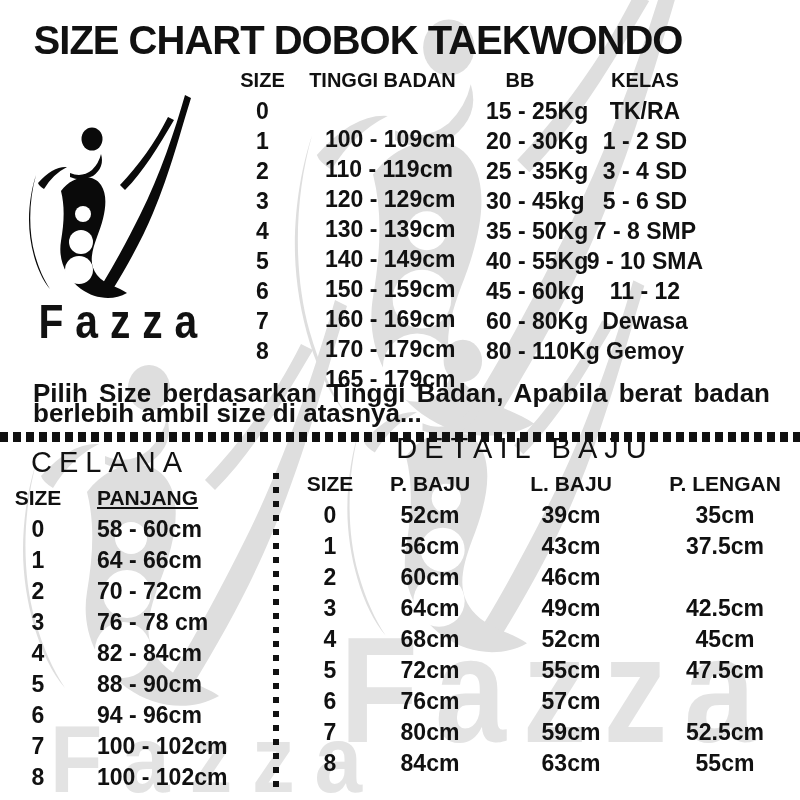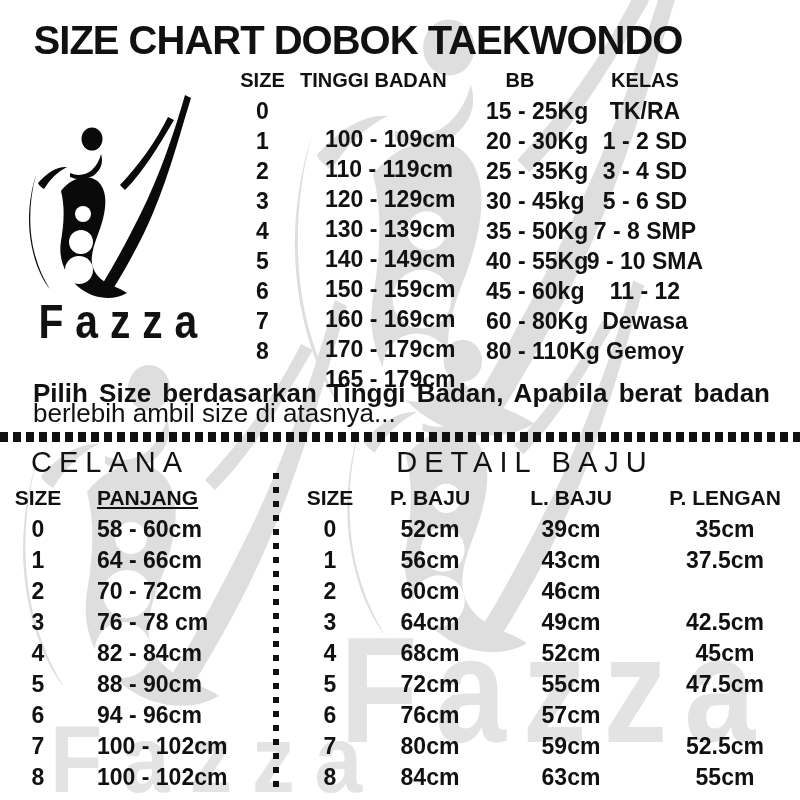--- a/index.html
+++ b/index.html
@@ -26,56 +26,56 @@
   .logo-mark { left:25px; top:95px; }
   .logo-text {
     left:25px; top:298px; width:180px; text-align:center;
     font-size:48px; font-weight:bold; letter-spacing:14px; line-height:48px;
     transform:scaleX(.85); transform-origin:center; white-space:nowrap;
   }
   
   .size-table { left:225px; top:66px; width:500px; }
   .thead { display:flex; height:28px; line-height:28px; font-size:20px; font-weight:bold; white-space:nowrap; }
   .mh0 { width:75px;  text-align:center; }
-  .mh1 { width:165px; }
+  .mh1 { width:165px; text-align:center; }
   .mh2 { width:110px; text-align:center; }
   .mh3 { width:140px; text-align:center; }
   .trow { display:flex; height:30px; line-height:30px; font-size:23px; font-weight:bold; white-space:nowrap; }
   .size-table .tbody { margin-top:2px; }
   .m0 { width:75px;  text-align:center; }
   .m1 { width:165px; padding-left:25px; box-sizing:border-box;margin-top:28px; }
   .m2 { width:110px; padding-left:21px; box-sizing:border-box; }
   .m3 { width:140px; text-align:center; }
   
   .note-line1 {
     left:33px; top:380px; width:737px; font-size:26px; font-weight:bold; line-height:27px;
     text-align:justify; text-align-last:justify; white-space:nowrap;
   }
-  .note-line2 { left:33px; top:400px; font-size:26px; font-weight:normal; line-height:27px; white-space:nowrap; }
+  .note-line2 { left:33px; top:400px; font-size:26px; font-weight:bold; line-height:27px; white-space:nowrap; }
   
   .hdiv {
     left:0; top:432px; width:800px; height:10px;
     background:repeating-linear-gradient(90deg,#111 0 8px,transparent 8px 13px);
   }
   .vdiv {
     left:273px; top:473px; width:6px; height:320px;
     background:repeating-linear-gradient(180deg,#111 0 6px,transparent 6px 14px);
   }
   
   .section-title { font-size:29px; font-weight:normal; letter-spacing:7px; line-height:30px; text-align:center; white-space:nowrap; }
   .celana { left:0; top:447px; width:240px; }
   .celana .section-title { width:220px; }
   .bhead { display:flex; height:26px; line-height:26px; margin-top:8px; font-size:21px; font-weight:bold; white-space:nowrap; }
   .ph0 { width:76px; text-align:center; }
   .ph1 { padding-left:21px; box-sizing:border-box;text-decoration:underline; }
   .crow, .brow { display:flex; height:31px; line-height:31px; font-size:23px; font-weight:bold; white-space:nowrap; }
   .celana .tbody, .baju .tbody { margin-top:3px; }
   .p0 { width:76px; text-align:center; }
   .p1 { padding-left:21px; box-sizing:border-box; }
-  .baju { left:290px; top:447px; width:510px; }
+  .baju { left:290px; top:433px; width:510px; }
   .baju .section-title { width:470px; }
   .b0 { width:80px;  text-align:center; }
   .b1 { width:120px; text-align:center; }
   .b2 { width:162px; text-align:center; }
   .b3 { width:146px; text-align:center; }
 </style>
 </head>
 <body>
 
 <svg width="0" height="0" style="position:absolute" aria-hidden="true">

